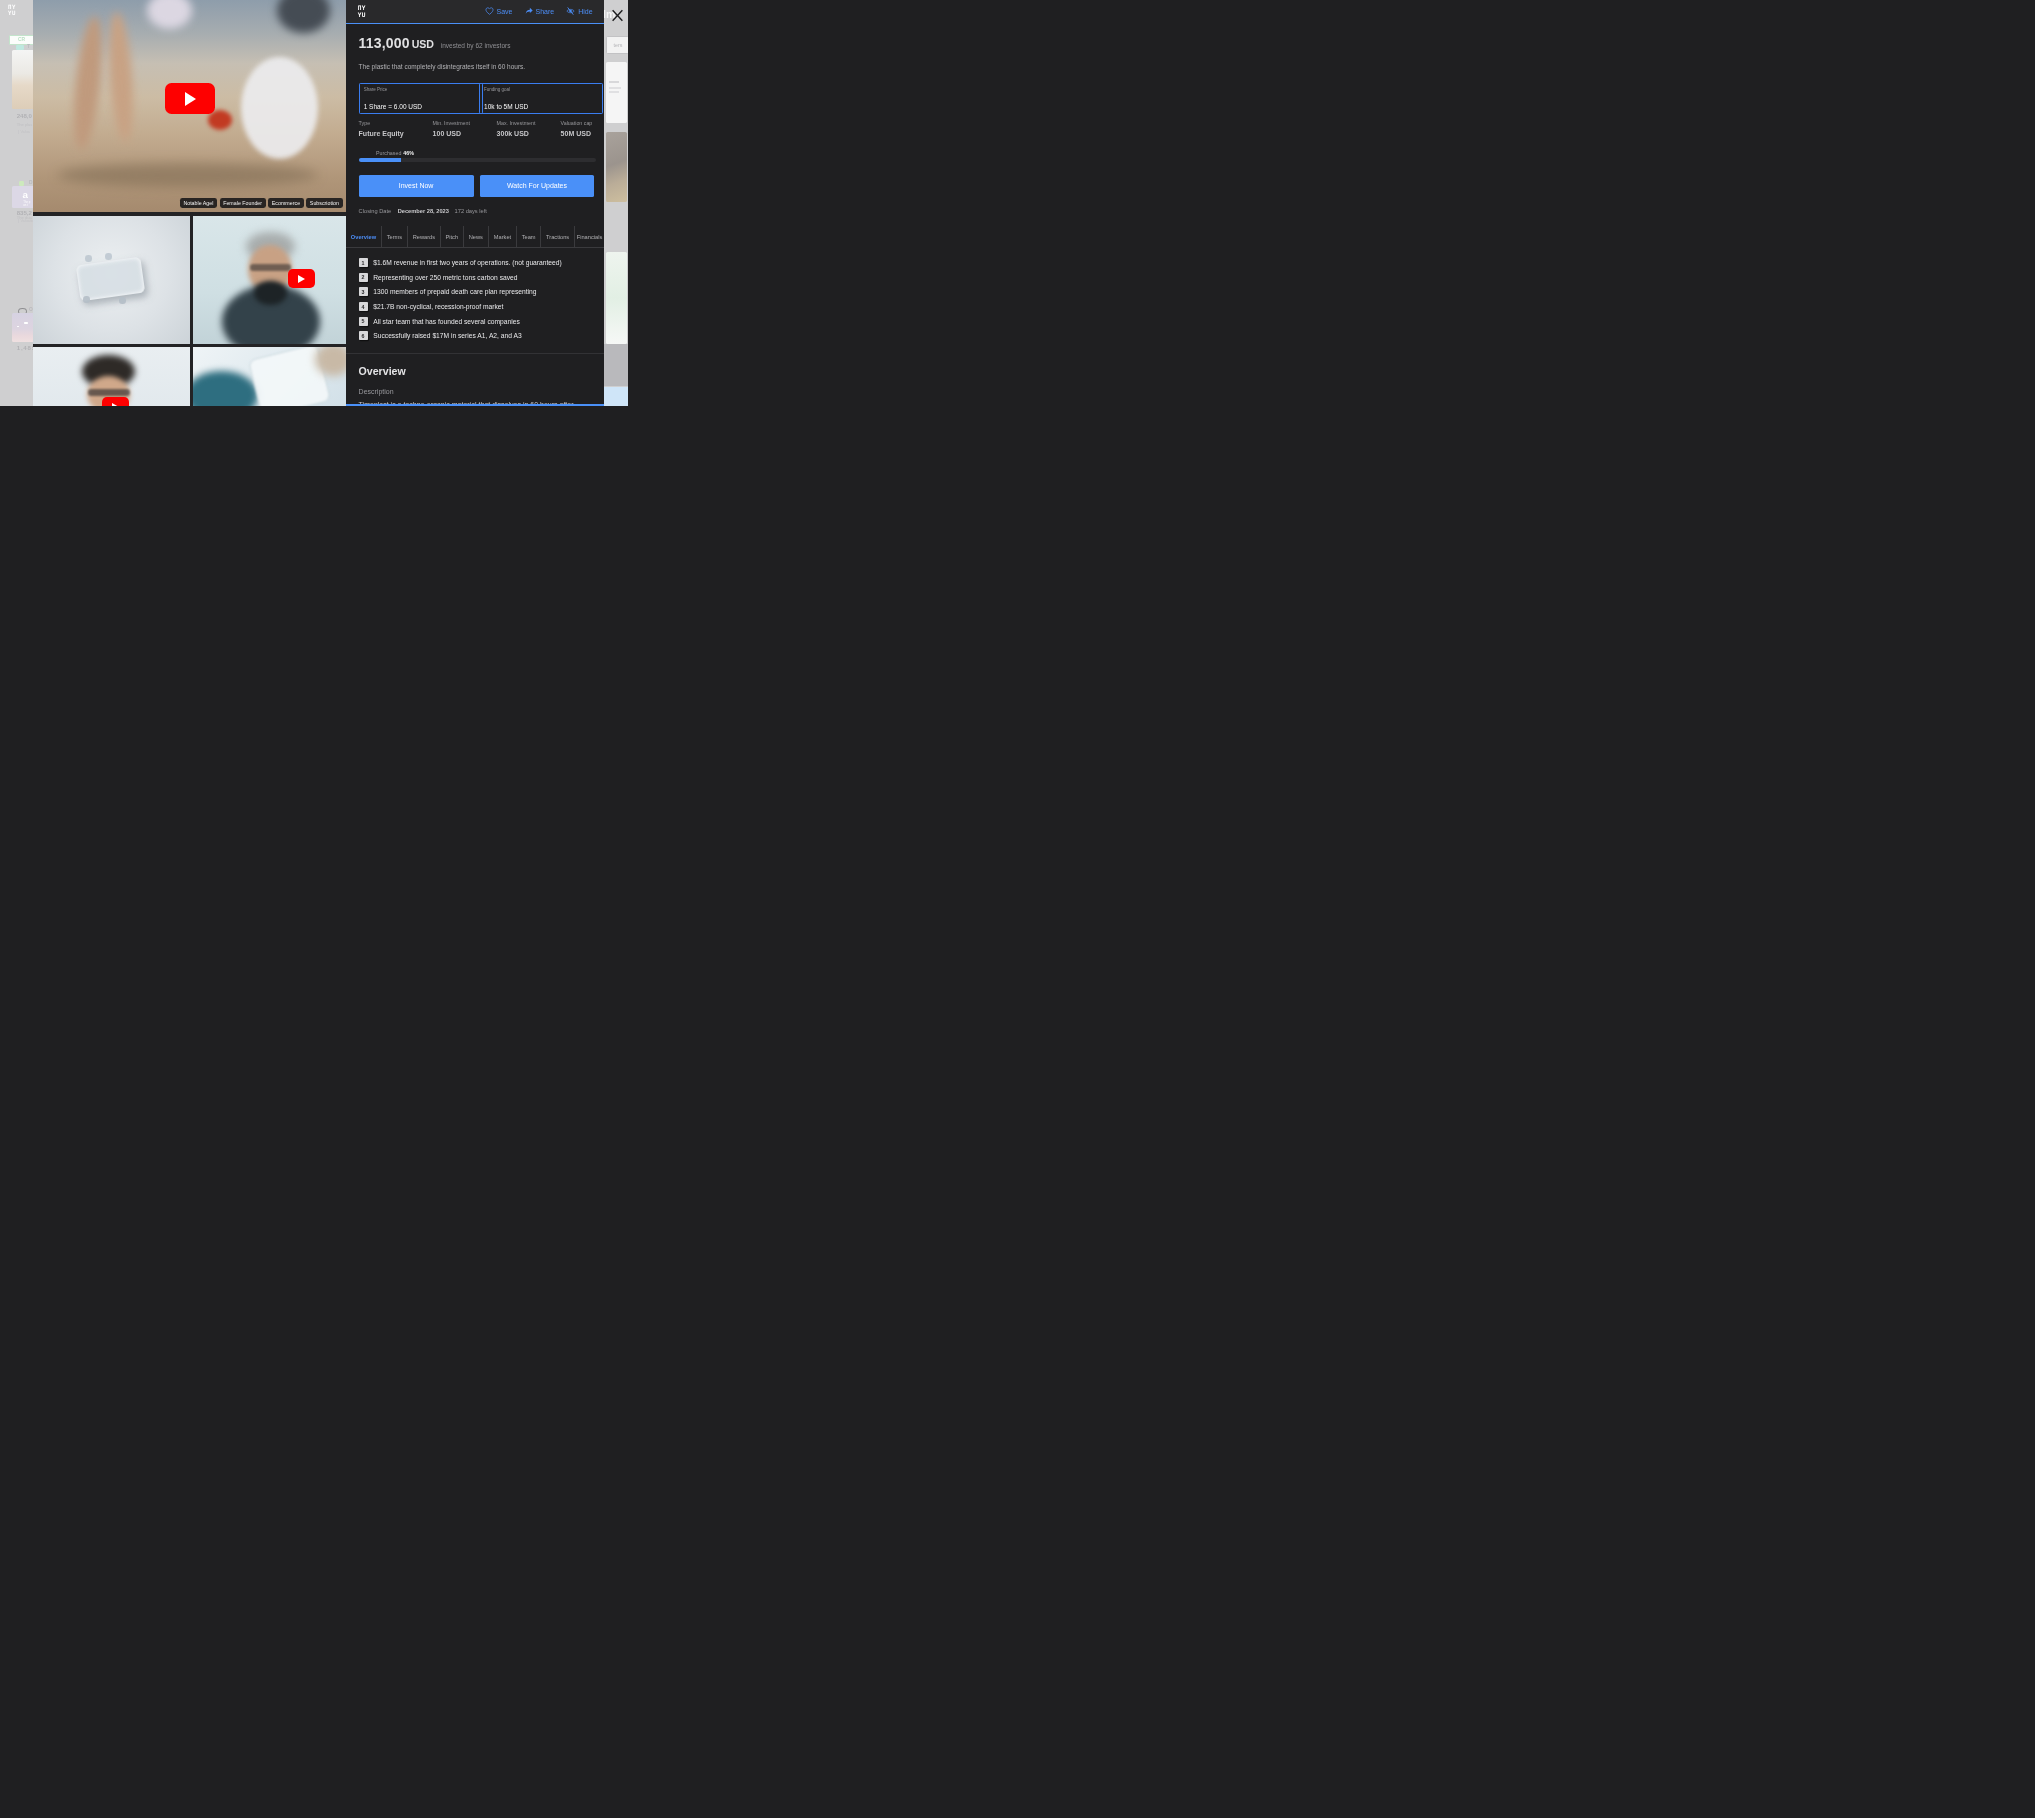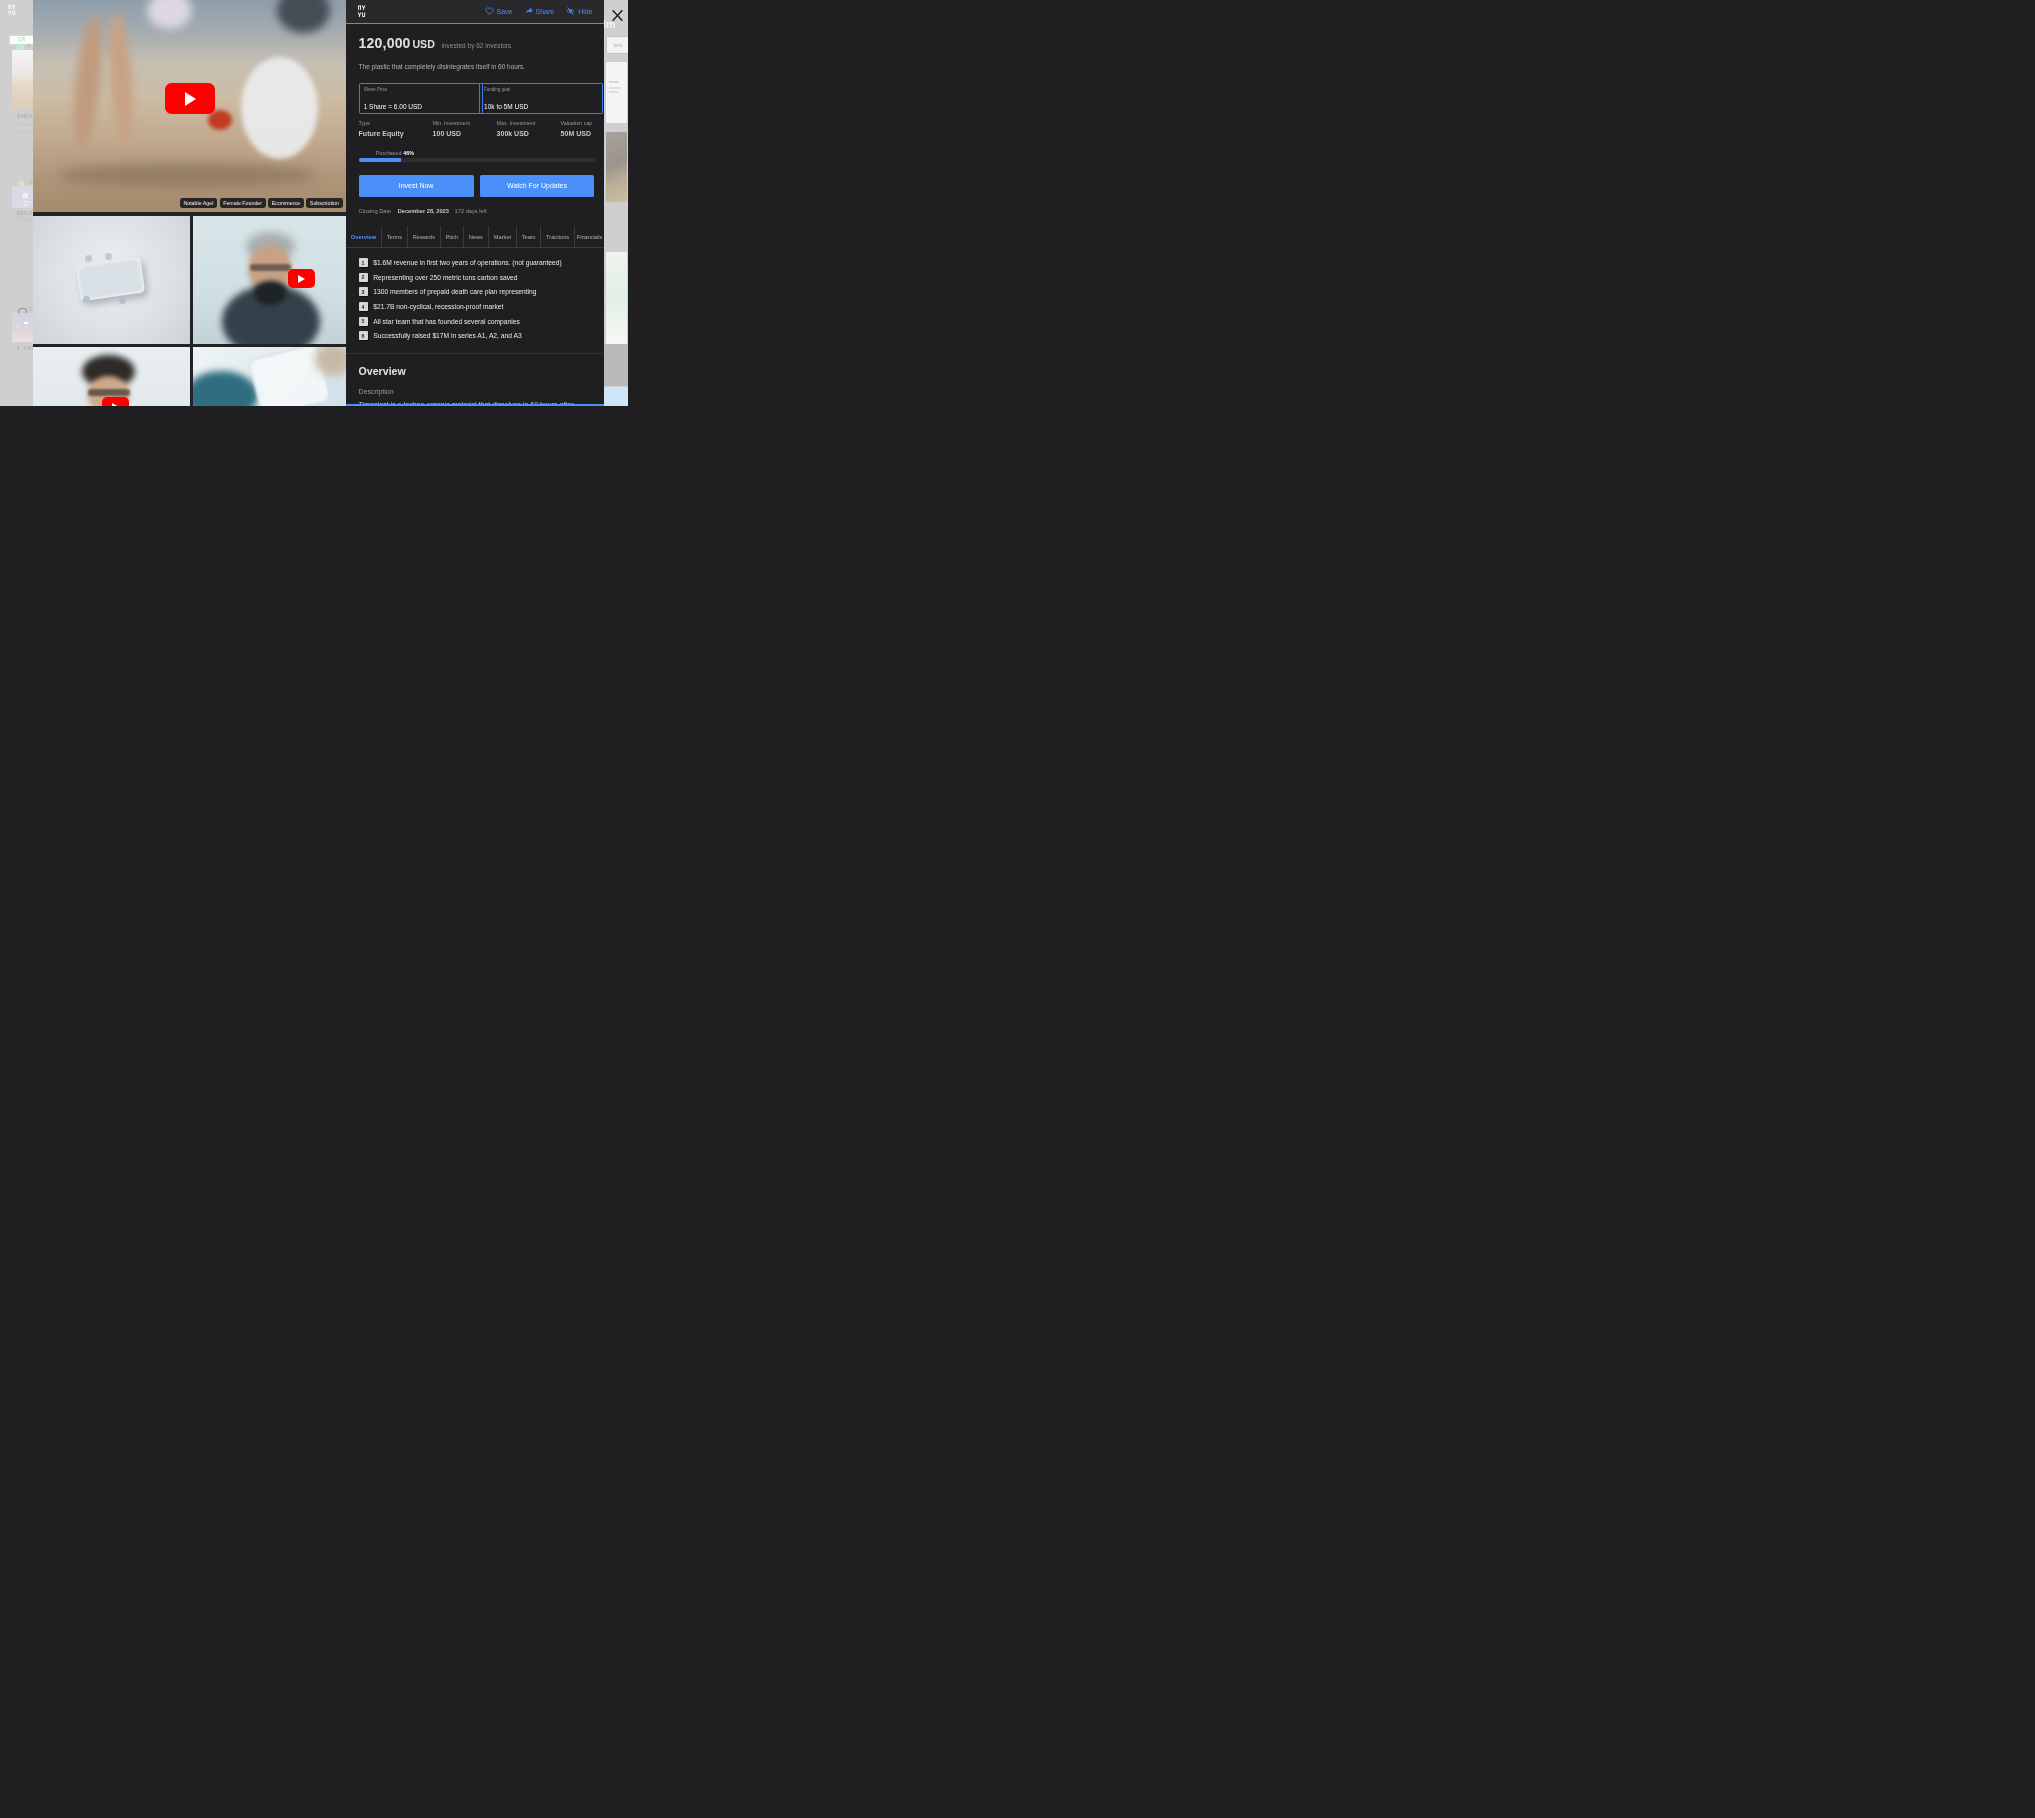--- a/index.html
+++ b/index.html
@@ -17,21 +17,21 @@
            color:#b9dfc3;font-weight:bold;font-size:4.9px;line-height:8.1px;text-align:center;}
   .bg-card-title{position:absolute;color:#b9babd;font-size:4.9px;font-weight:bold;}
   .bg-icon{position:absolute;border-radius:1.2px;}
   .bg-thumb{position:absolute;left:11.8px;width:21px;border-radius:1.6px 0 0 1.6px;overflow:hidden;}
   .bg-num{position:absolute;left:16.7px;color:#b2b2b5;font-weight:bold;font-size:6.1px;}
   .bg-desc{position:absolute;left:16.7px;color:#c0c0c3;font-size:4.1px;}
   .bg-chip{position:absolute;left:18px;border-left:0.8px solid #c9c9cc;color:#c3c3c6;
            font-size:3.7px;padding-left:1.6px;}
   .rs-item{position:absolute;left:2.4px;width:21px;border-radius:1.6px;}
   .x-btn{position:absolute;left:611px;top:9px;width:13px;height:13px;cursor:pointer;}
-  .x-hint{position:absolute;left:603px;top:18px;color:rgba(255,255,255,.8);
+  .x-hint{position:absolute;left:603px;top:8px;color:rgba(255,255,255,.8);
           font-size:10.6px;font-weight:bold;}
 
   
   .collage{position:absolute;left:33px;top:0;width:313px;height:406px;background:#232325;}
   .tile{position:absolute;overflow:hidden;}
   .blob{position:absolute;border-radius:50%;filter:blur(4.1px);}
   .yt{position:absolute;background:#fe0000;border-radius:6.5px;display:flex;
       align-items:center;justify-content:center;cursor:pointer;}
   .yt .tri{width:0;height:0;border-style:solid;border-color:transparent transparent transparent #fff;}
   .tags{position:absolute;right:3.3px;top:198px;display:flex;gap:2.4px;}
@@ -231,21 +231,21 @@
             <path d="M2 10 C5.5 4.5 16.5 4.5 20 10 C16.5 15.5 5.5 15.5 2 10 Z" fill="none" stroke="#4c8df5" stroke-width="1.8"></path>
             <circle cx="11" cy="10" r="3.2" fill="#4c8df5"></circle>
             <line x1="4" y1="1" x2="18" y2="19" stroke="#4c8df5" stroke-width="2.2"></line>
           </svg>
           <span>Hide</span>
         </div>
       </div>
     </div>
 
     <div class="amount-row">
-      <span class="amount">120,000</span>
+      <span class="amount">113,000</span>
       <span class="amount-cur">USD</span>
       <span class="amount-note">invested by 62 investors</span>
     </div>
 
     <div class="tagline">The plastic that completely disintegrates itself in 60 hours.</div>
 
     <div class="obox" style="left:12.6px;">
       <div class="lbl">Share Price</div>
       <div class="val">1 Share = 6.00 USD</div>
     </div>

